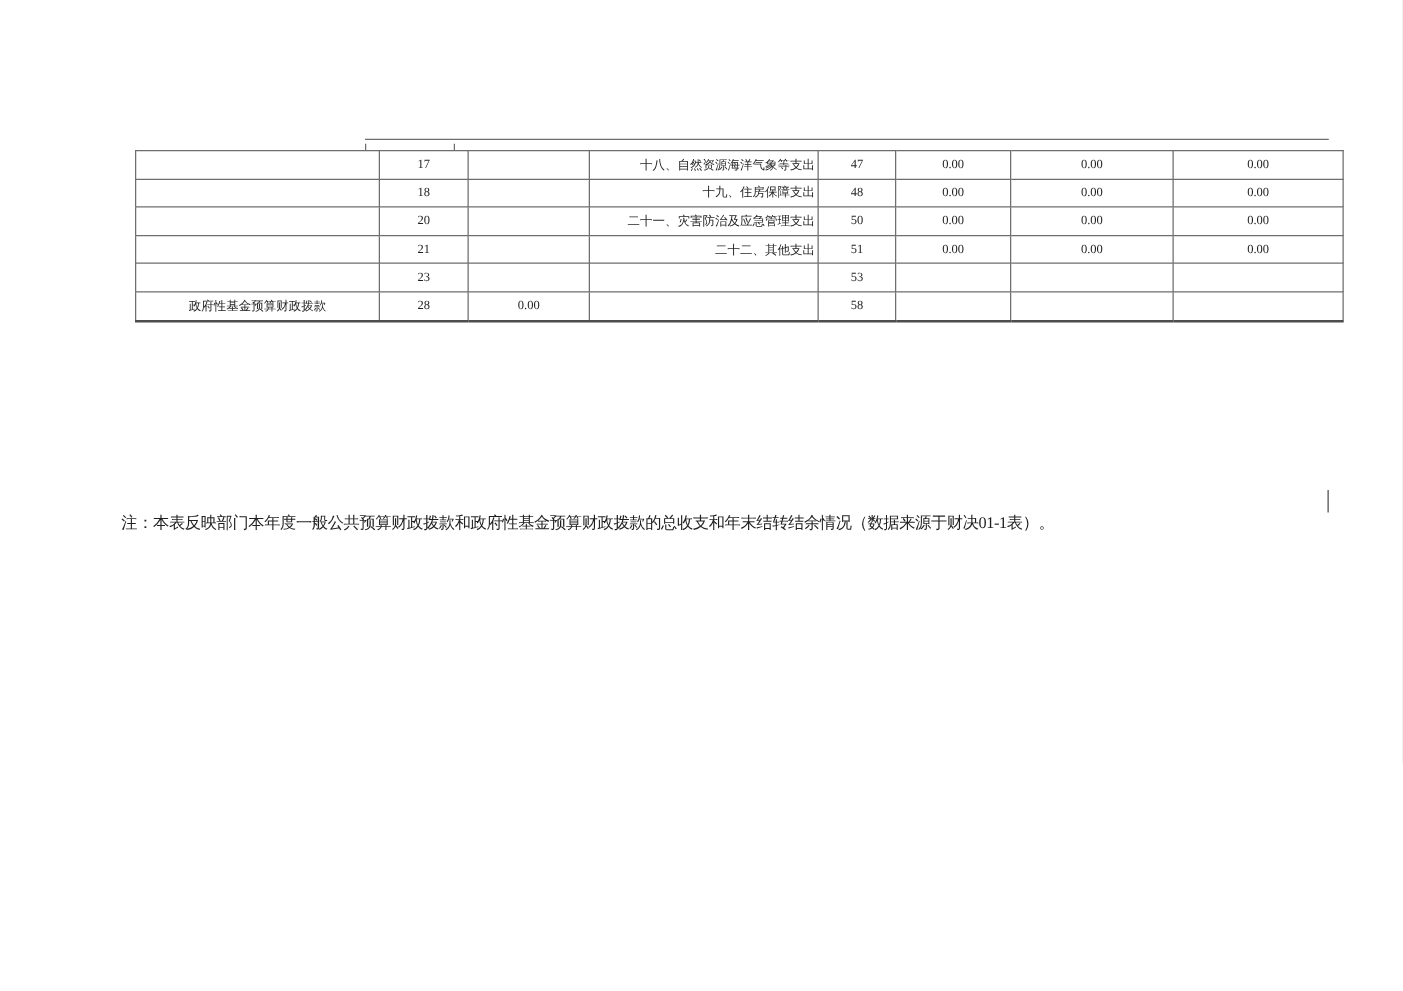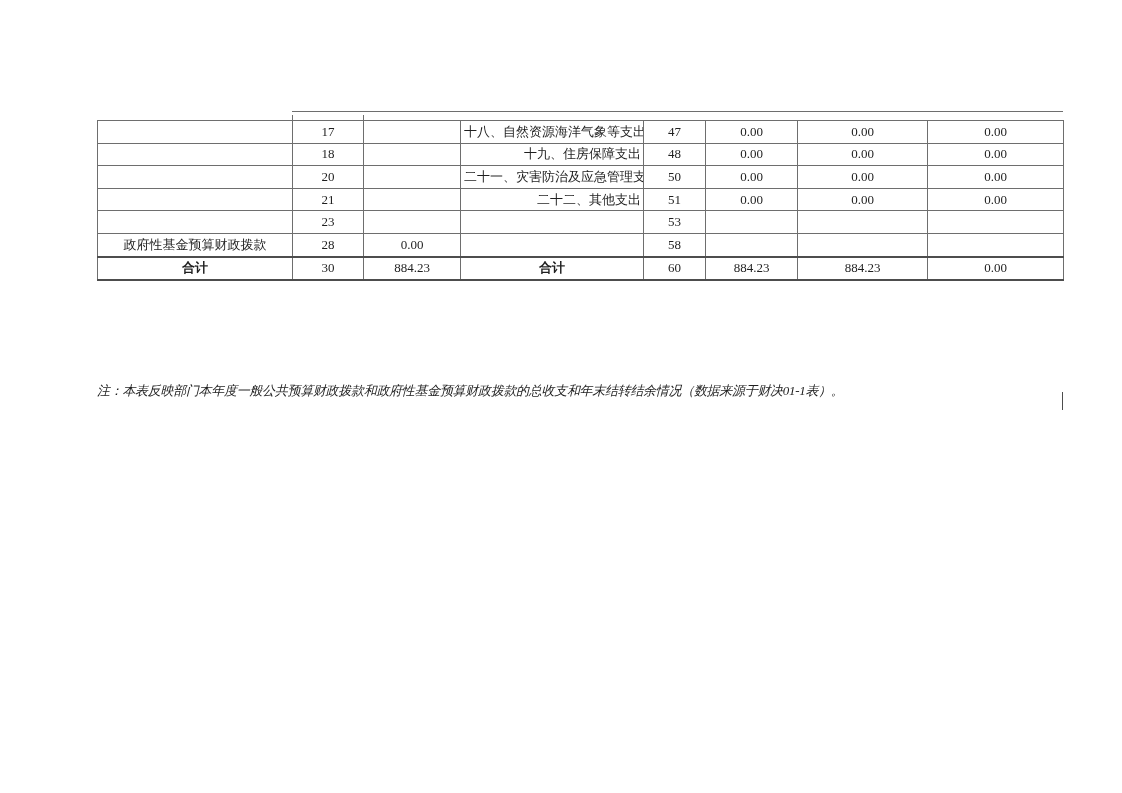--- a/index.html
+++ b/index.html
@@ -6,47 +6,46 @@
   .page{
     position:relative;
     width:1122px;height:793px;
     background:#ffffff;
     font-family:"Liberation Serif","DejaVu Serif",serif;
     color:var(--text,#1f1f1f);
     overflow:hidden;
   }
   table.budget{
     position:absolute;
-    left:97px;top:120px;
+    left:108px;top:120px;
     width:966px;
     border-collapse:collapse;
     table-layout:fixed;
-    font-size:13px;
+    font-size:10px;
   }
   table.budget td{
     border:1px solid var(--grid,#6e6e6e);
     padding:0 2px;
     text-align:center;
     vertical-align:middle;
     white-space:nowrap;
     overflow:hidden;
     height:21.6px;
   }
   table.budget tr{height:22.6px;}
   table.budget tr.thick-top td{border-top:2px solid var(--gridThick,#4d4d4d);}
   table.budget tr:last-child td{border-bottom:2px solid var(--gridThick,#4d4d4d);}
   table.budget td.left{text-align:right;padding-left:3px;}
   table.budget td.bold{font-weight:bold;}
   .note{
     position:absolute;
-    left:97px;top:382px;
+    left:97px;top:409px;
     font-size:13px;
     letter-spacing:-0.3px;
     white-space:nowrap;
-    font-style:italic;
   }
   .artifact{position:absolute;background:var(--grid,#6e6e6e);}
   .hline-top{left:292px;top:111px;width:771px;height:1px;}
   .stub-a{left:292px;top:115px;width:1px;height:5px;}
   .stub-b{left:363px;top:115px;width:1px;height:5px;}
   .stray-right{left:1062px;top:392px;width:1px;height:18px;background:var(--gridThick,#4d4d4d);}
 </style>
 </head>
 <body>
 
@@ -121,30 +120,20 @@
         <tr>
           <td>政府性基金预算财政拨款</td>
           <td>28</td>
           <td>0.00</td>
           <td></td>
           <td>58</td>
           <td></td>
           <td></td>
           <td></td>
         </tr>
-        <tr class="thick-top">
-          <td class="bold">合计</td>
-          <td>30</td>
-          <td>884.23</td>
-          <td class="bold">合计</td>
-          <td>60</td>
-          <td>884.23</td>
-          <td>884.23</td>
-          <td>0.00</td>
-        </tr>
       </tbody>
   </table>
 
   <div class="artifact stray-right"></div>
 
   <div class="note">注：本表反映部门本年度一般公共预算财政拨款和政府性基金预算财政拨款的总收支和年末结转结余情况（数据来源于财决01-1表）。</div>
 
 </div>
 
 </body></html>

